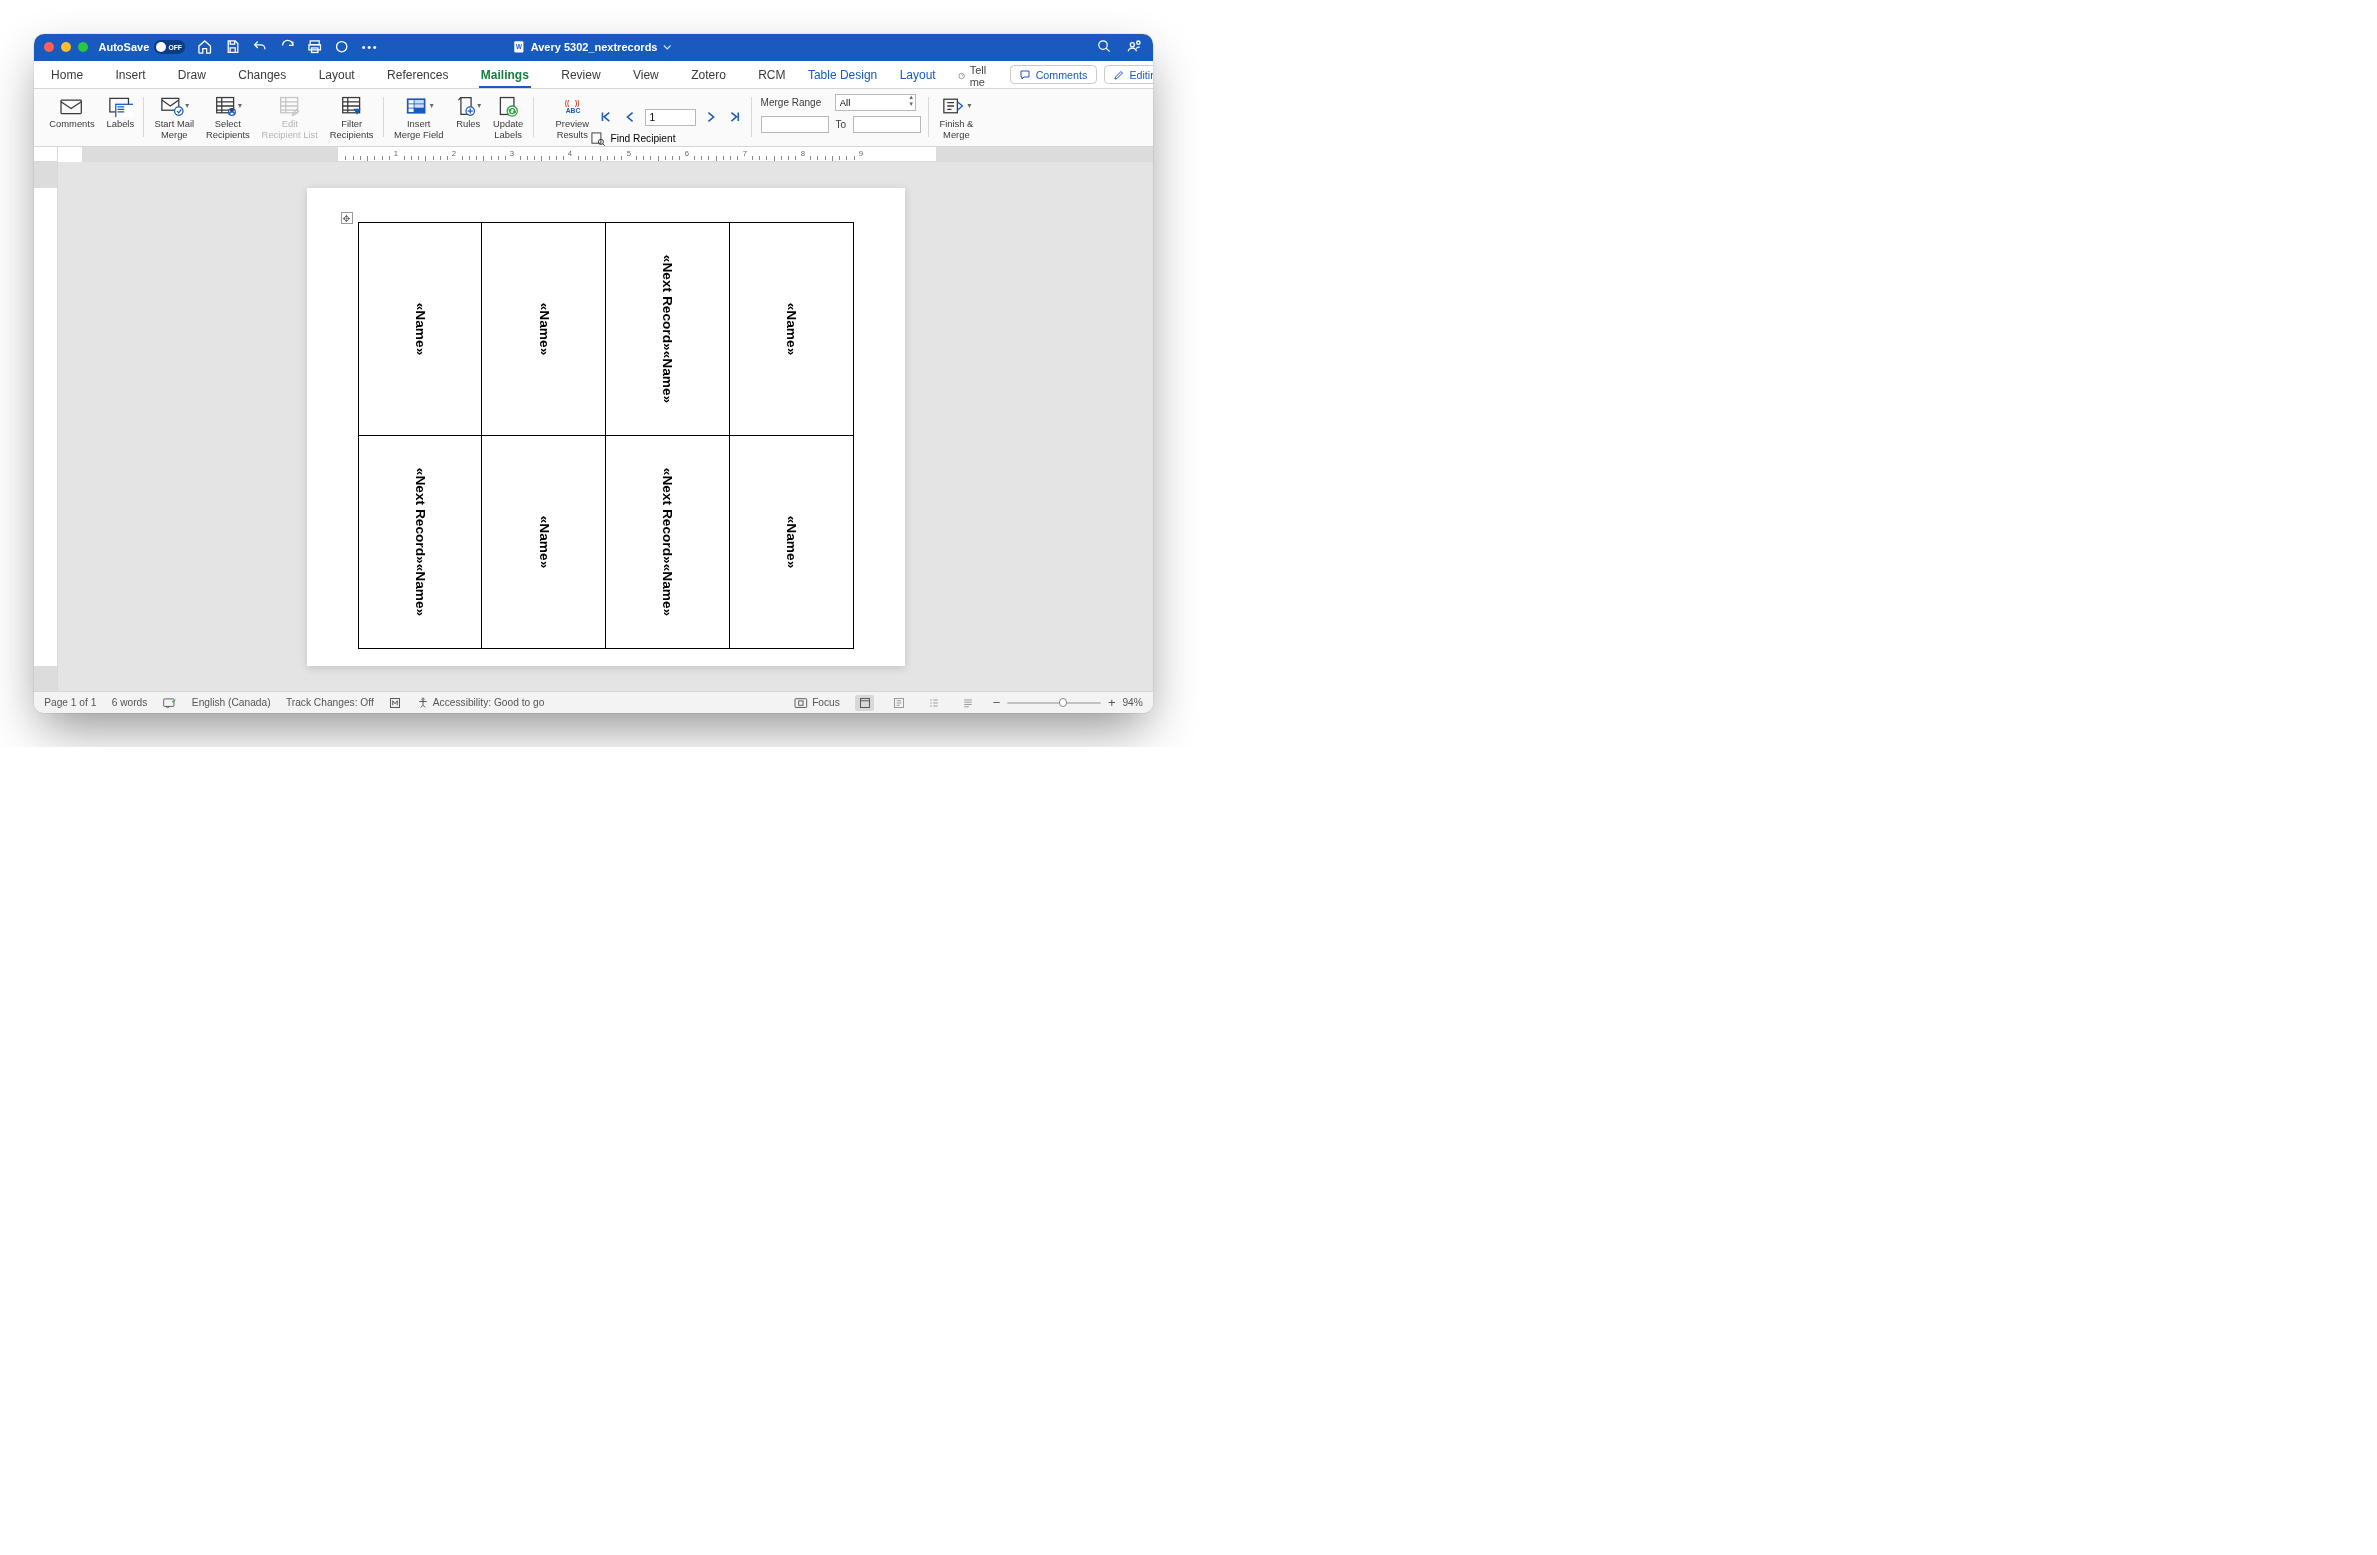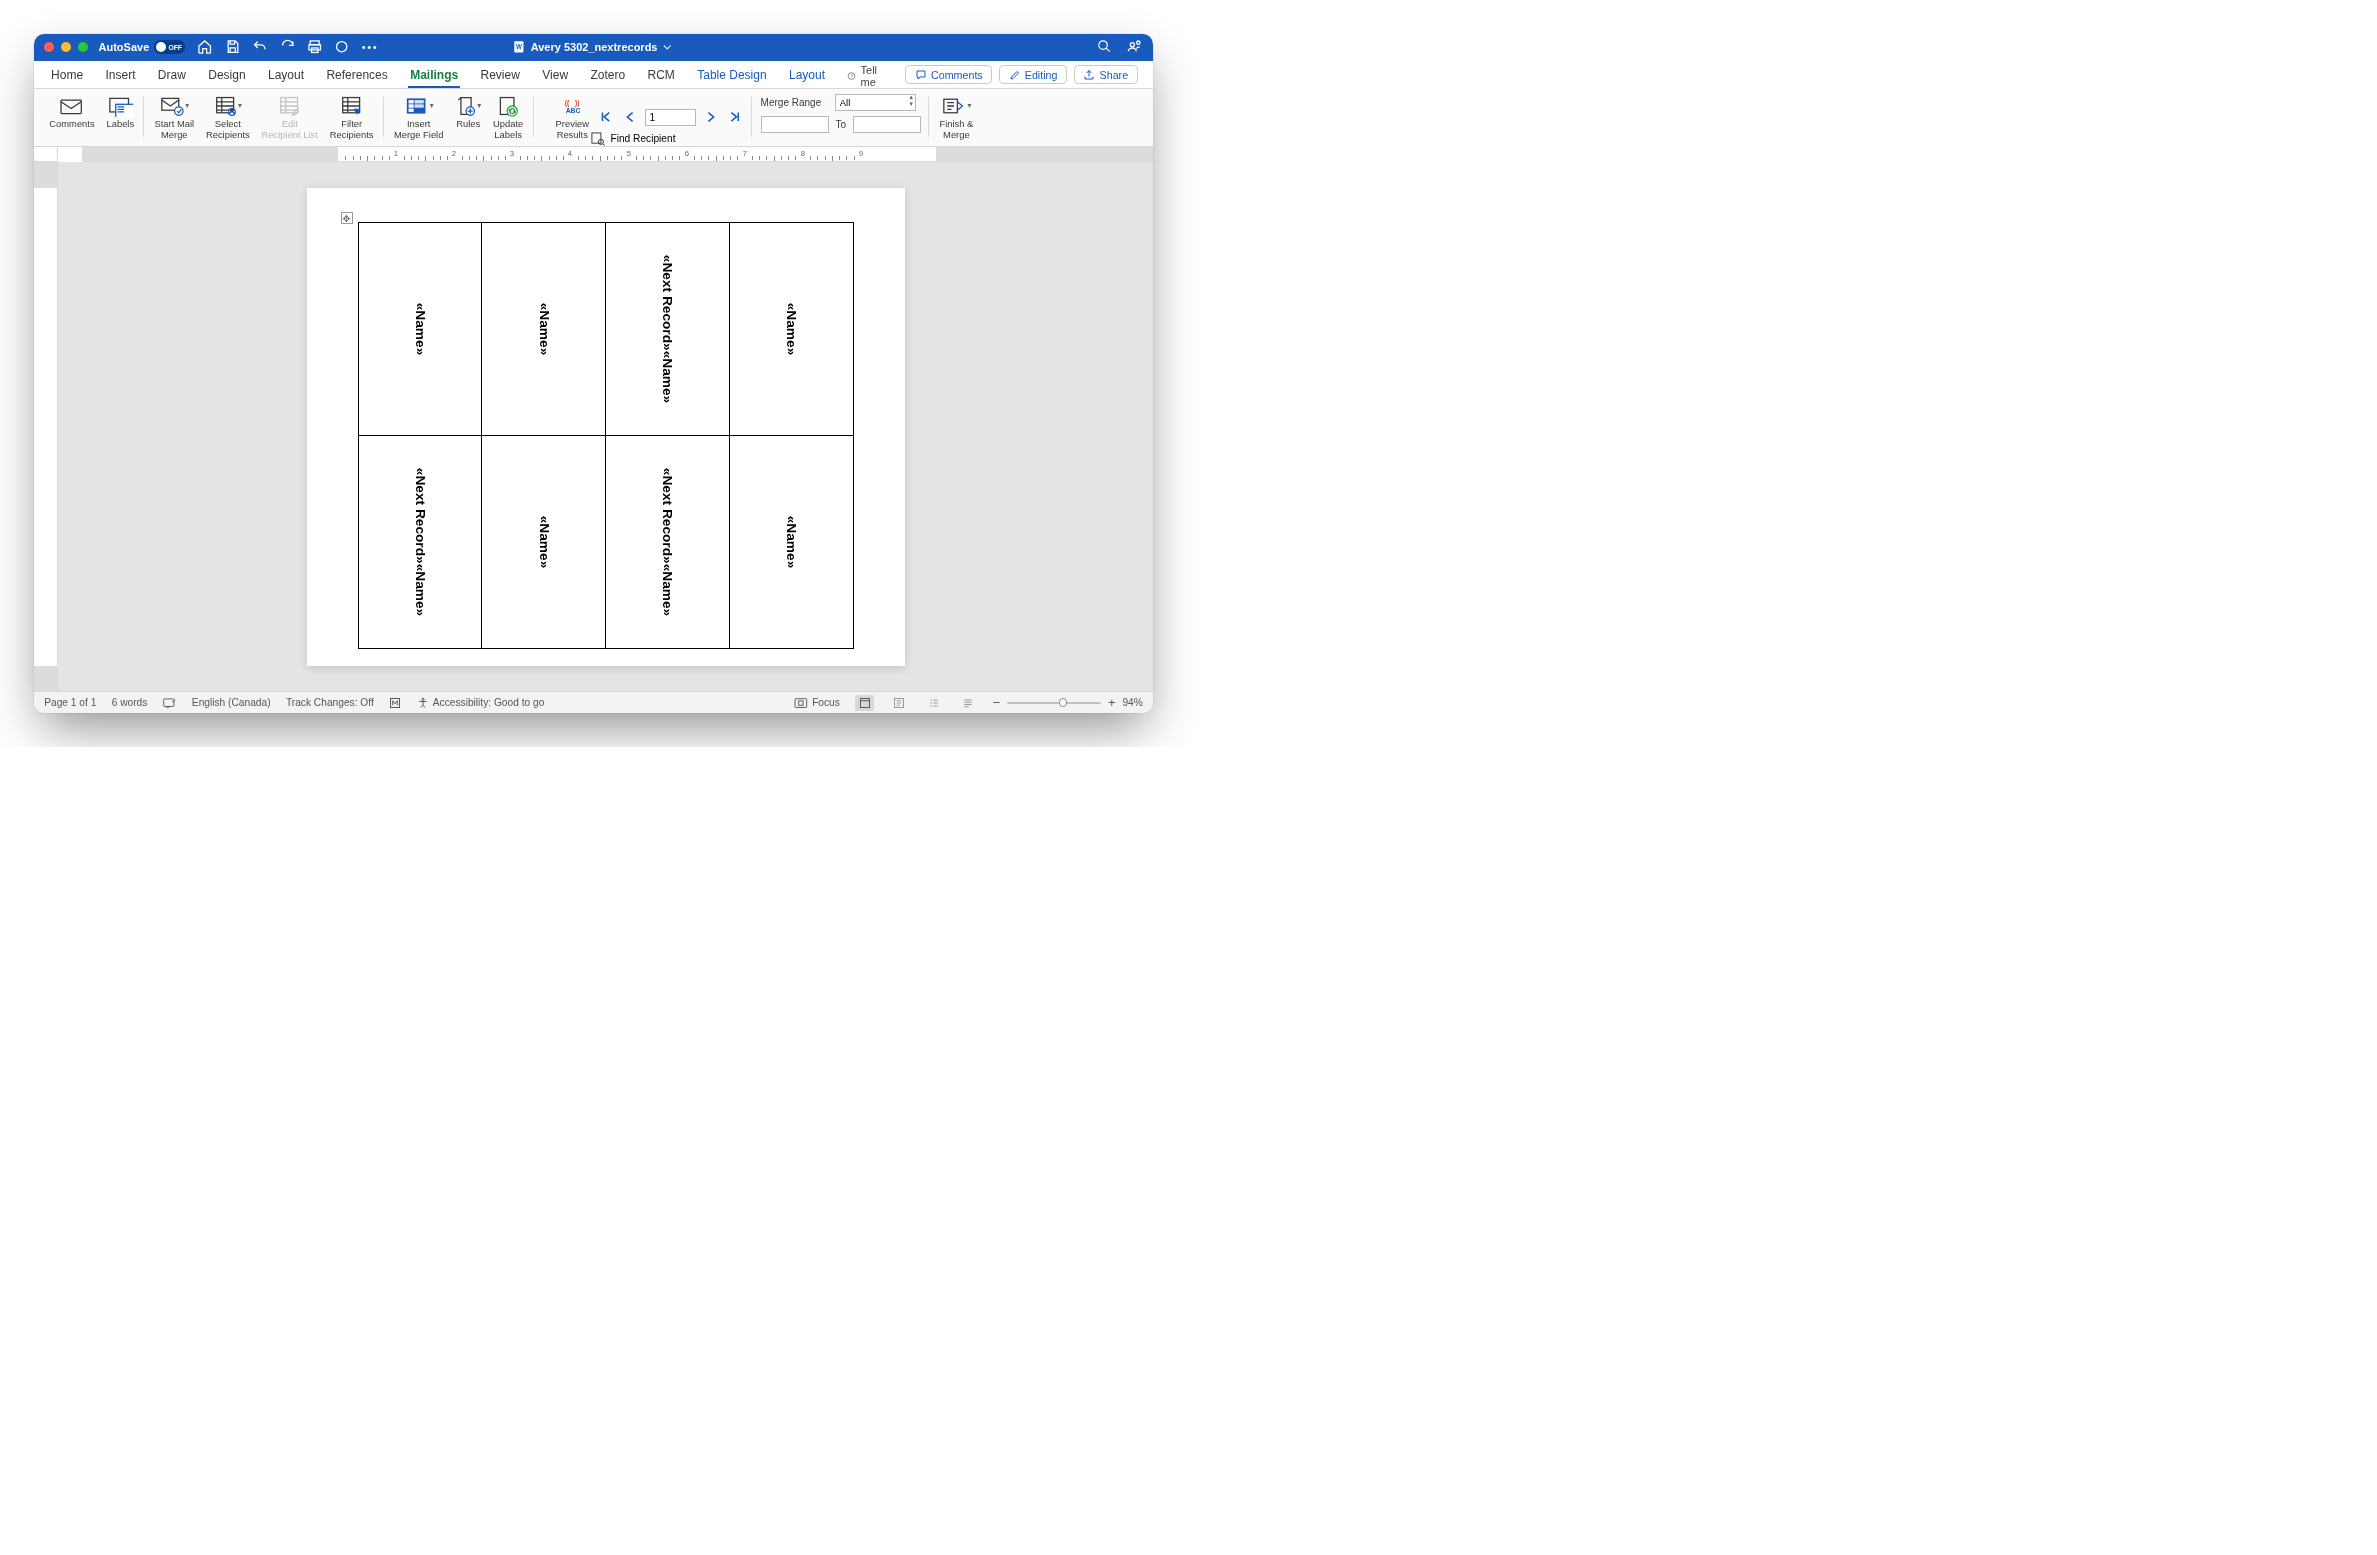--- a/index.html
+++ b/index.html
@@ -127,25 +127,25 @@
           </svg></span>
       <span><svg width="16" height="16" viewBox="0 0 24 24" fill="none" stroke="#fff" stroke-width="2">
             <circle cx="8" cy="10" r="3"></circle>
             <circle cx="17" cy="7" r="2.5"></circle>
             <path d="M2 20c0-3 3-5 6-5s6 2 6 5M14 16c1-2 3-3 5-2"></path>
           </svg></span>
     </div>
   </div>
 
   <div class="tabs">
-    <div id="tabs-std" style="display: flex; gap: 19px; align-items: flex-end;">
+    <div id="tabs-std" style="display: flex; gap: 29px; align-items: flex-end;">
         <div class="tab">Home</div>
         <div class="tab">Insert</div>
         <div class="tab">Draw</div>
-        <div class="tab">Design</div>
+        <div class="tab">Changes</div>
         <div class="tab">Layout</div>
         <div class="tab">References</div>
         <div class="tab active">Mailings</div>
         <div class="tab">Review</div>
         <div class="tab">View</div>
         <div class="tab">Zotero</div>
         <div class="tab">RCM</div>
       </div>
     <div id="tabs-ctx" style="display:flex;gap:19px;">
         <div class="tab ctx">Table Design</div>

